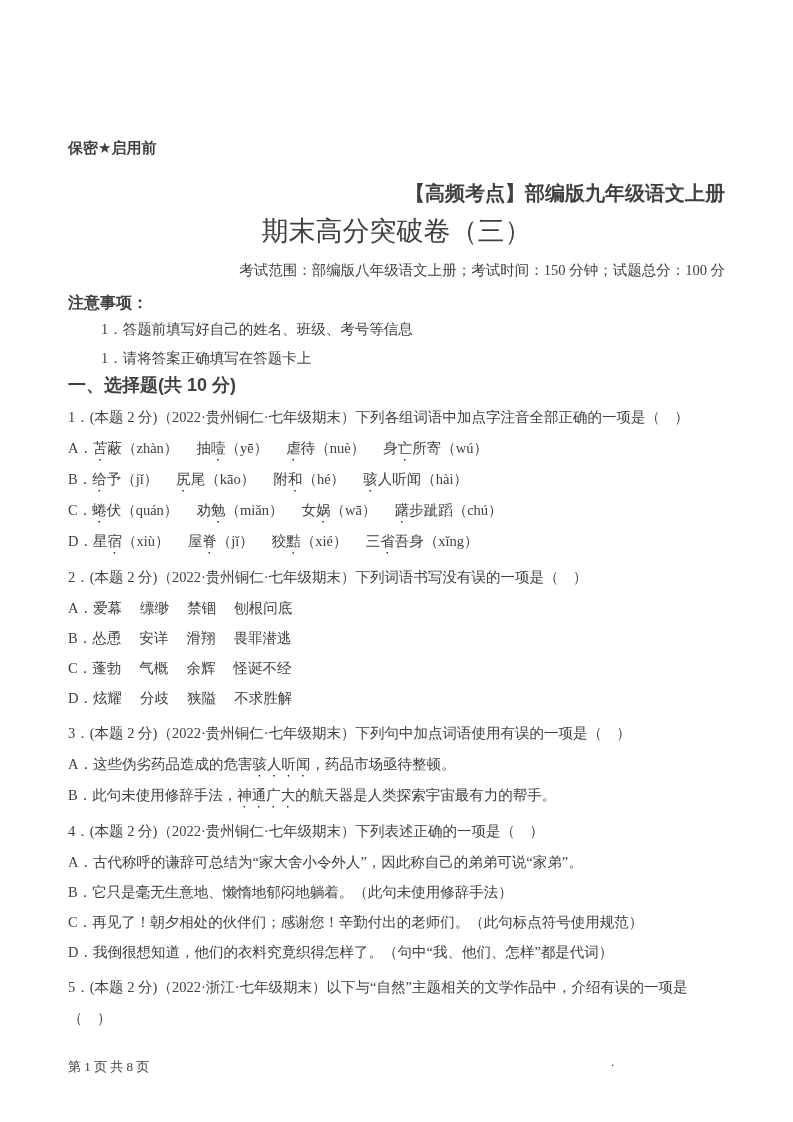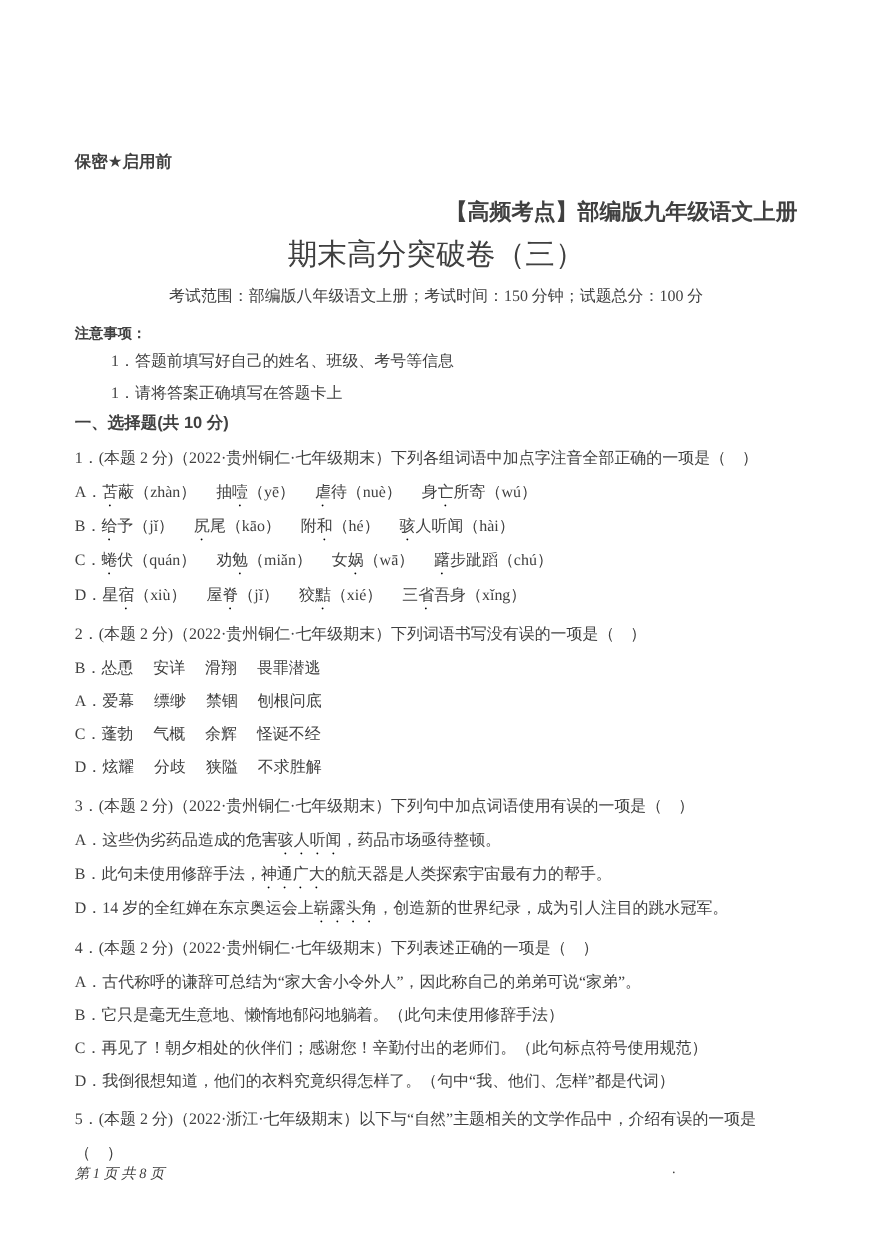--- a/index.html
+++ b/index.html
@@ -13,34 +13,34 @@
     color: #404040;
     font-family: "Liberation Serif", "DejaVu Serif", serif;
     font-size: 14.5px;
     overflow: hidden;
     margin-top: 20px;
   }
   .hei { font-family: "Liberation Sans", "DejaVu Sans", sans-serif; }
   .security-notice { font-weight: 700; font-size: 15px; line-height: 20px; }
   .series-title { margin-top: 21px; text-align: right; font-weight: 700; font-size: 20px; line-height: 28px; }
   .exam-title { margin-top: 6px; text-align: center; font-weight: 400; font-size: 27px; line-height: 36px; }
-  .exam-info { margin-top: 10px; text-align: center; line-height: 22px; }
-  .notes-heading { margin-top: 12px; font-weight: 700; font-size: 13px; line-height: 22px; font-family: Liberation Mono, monospace; }
+  .exam-info { margin-top: 10px; text-align: right; line-height: 22px; }
+  .notes-heading { margin-top: 12px; font-weight: 700; font-size: 16px; line-height: 22px; font-family: Liberation Mono, monospace; }
   .note-item { padding-left: 33px; line-height: 29px; }
-  .section-title { font-weight: 700; font-size: 15px; line-height: 24px; }
+  .section-title { font-weight: 700; font-size: 18px; line-height: 24px; }
   .question { margin-top: 5px; }
   .q-stem { line-height: 31px; }
   .q-option { line-height: 30px; }
   .em {
     -webkit-text-emphasis: filled dot #000000;
     -webkit-text-emphasis-position: under right;
     text-emphasis: filled dot #000000;
     text-emphasis-position: under right;
   }
-  .page-footer { position: absolute; left: 68px; top: 1038px; font-size: 13px; line-height: 18px; font-style: italic; }
+  .page-footer { position: absolute; left: 68px; top: 1038px; font-size: 13px; line-height: 18px; }
   .stray-mark { position: absolute; left: 611px; top: 1034px; font-size: 13px; }
 </style>
 </head>
 <body>
 
 <div class="page">
 
   <div class="security-notice hei">保密★启用前</div>
 
   <div class="series-title hei">【高频考点】部编版九年级语文上册</div>
@@ -58,31 +58,30 @@
   <div class="question">
     <div class="q-stem"><span>1．(本题 2 分)（2022·贵州铜仁·七年级期末）下列各组词语中加点字注音全部正确的一项是（　）</span></div>
     <div class="q-option"><span>A．</span><span class="em">苫</span><span>蔽（zhàn）　 抽</span><span class="em">噎</span><span>（yē）　 </span><span class="em">虐</span><span>待（nuè）　 身</span><span class="em">亡</span><span>所寄（wú）</span></div>
     <div class="q-option"><span>B．</span><span class="em">给</span><span>予（jǐ）　 </span><span class="em">尻</span><span>尾（kāo）　 附</span><span class="em">和</span><span>（hé）　 </span><span class="em">骇</span><span>人听闻（hài）</span></div>
     <div class="q-option"><span>C．</span><span class="em">蜷</span><span>伏（quán）　 劝</span><span class="em">勉</span><span>（miǎn）　 女</span><span class="em">娲</span><span>（wā）　 </span><span class="em">躇</span><span>步跐蹈（chú）</span></div>
     <div class="q-option"><span>D．星</span><span class="em">宿</span><span>（xiù）　 屋</span><span class="em">脊</span><span>（jǐ）　 狡</span><span class="em">黠</span><span>（xié）　 三</span><span class="em">省</span><span>吾身（xǐng）</span></div>
   </div>
 
   <div class="question">
     <div class="q-stem"><span>2．(本题 2 分)（2022·贵州铜仁·七年级期末）下列词语书写没有误的一项是（　）</span></div>
+    <div class="q-option"><span>A．爱幕　 缥缈　 禁锢　 刨根问底</span></div>
     <div class="q-option"><span>B．怂恿　 安详　 滑翔　 畏罪潜逃</span></div>
-    <div class="q-option"><span>A．爱幕　 缥缈　 禁锢　 刨根问底</span></div>
     <div class="q-option"><span>C．蓬勃　 气概　 余辉　 怪诞不经</span></div>
     <div class="q-option"><span>D．炫耀　 分歧　 狭隘　 不求胜解</span></div>
   </div>
 
   <div class="question">
     <div class="q-stem"><span>3．(本题 2 分)（2022·贵州铜仁·七年级期末）下列句中加点词语使用有误的一项是（　）</span></div>
     <div class="q-option"><span>A．这些伪劣药品造成的危害</span><span class="em">骇人听闻</span><span>，药品市场亟待整顿。</span></div>
     <div class="q-option"><span>B．此句未使用修辞手法，</span><span class="em">神通广大</span><span>的航天器是人类探索宇宙最有力的帮手。</span></div>
-    <div class="q-option"><span>D．14 岁的全红婵在东京奥运会上</span><span class="em">崭露头角</span><span>，创造新的世界纪录，成为引人注目的跳水冠军。</span></div>
   </div>
 
   <div class="question">
     <div class="q-stem"><span>4．(本题 2 分)（2022·贵州铜仁·七年级期末）下列表述正确的一项是（　）</span></div>
     <div class="q-option"><span>A．古代称呼的谦辞可总结为“家大舍小令外人”，因此称自己的弟弟可说“家弟”。</span></div>
     <div class="q-option"><span>B．它只是毫无生意地、懒惰地郁闷地躺着。（此句未使用修辞手法）</span></div>
     <div class="q-option"><span>C．再见了！朝夕相处的伙伴们；感谢您！辛勤付出的老师们。（此句标点符号使用规范）</span></div>
     <div class="q-option"><span>D．我倒很想知道，他们的衣料究竟织得怎样了。（句中“我、他们、怎样”都是代词）</span></div>
   </div>
 

